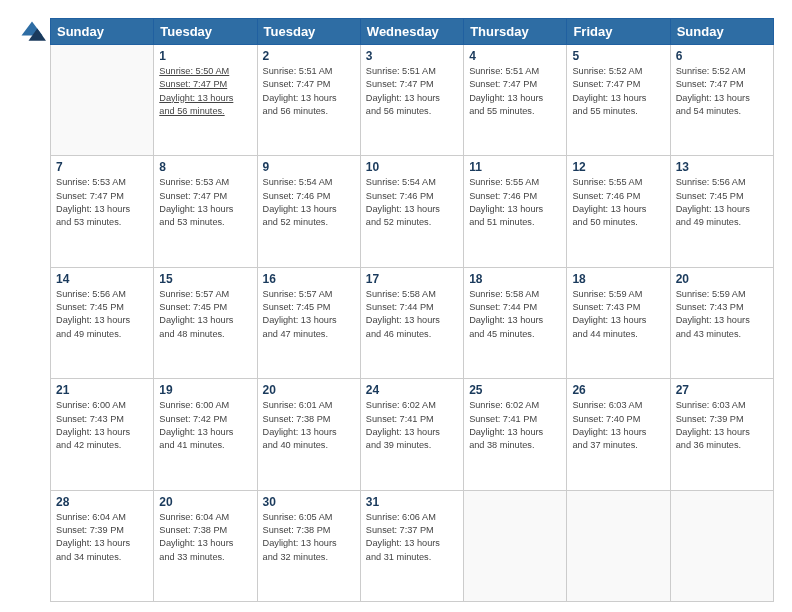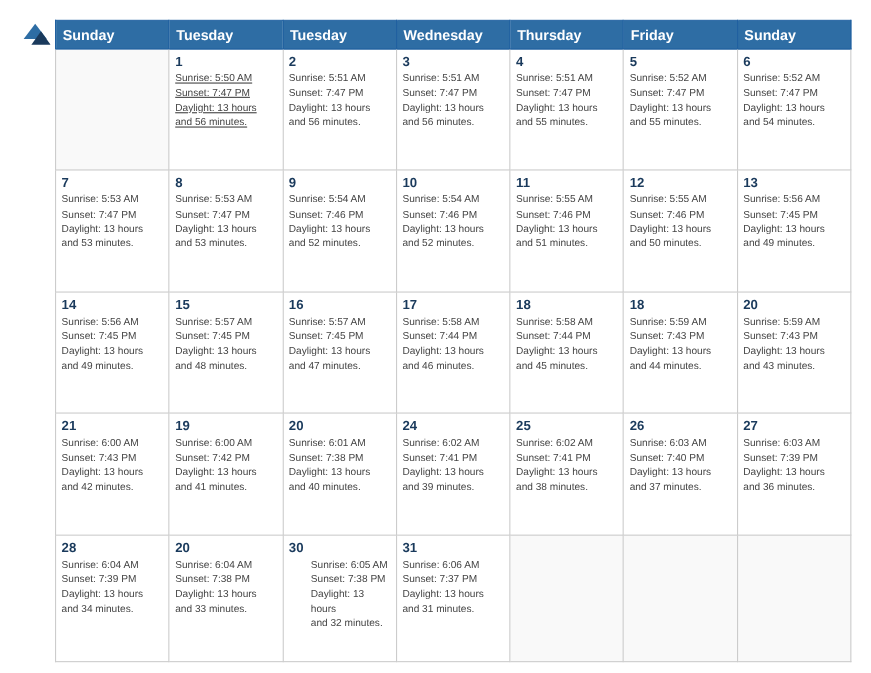--- a/index.html
+++ b/index.html
@@ -332,21 +332,21 @@
           </td>
           <td>
             <div class="day-number">20</div>
             <div class="day-info" style="white-space: pre-line;">Sunrise: 6:04 AM
 Sunset: 7:38 PM
 Daylight: 13 hours
 and 33 minutes.</div>
           </td>
           <td>
             <div class="day-number">30</div>
-            <div class="day-info" style="white-space: pre-line; margin-left: 20px;">Sunrise: 6:05 AM
+            <div class="day-info" style="white-space: pre-line;">Sunrise: 6:05 AM
 Sunset: 7:38 PM
 Daylight: 13 hours
 and 32 minutes.</div>
           </td>
           <td>
             <div class="day-number">31</div>
             <div class="day-info" style="white-space: pre-line;">Sunrise: 6:06 AM
 Sunset: 7:37 PM
 Daylight: 13 hours
 and 31 minutes.</div>

